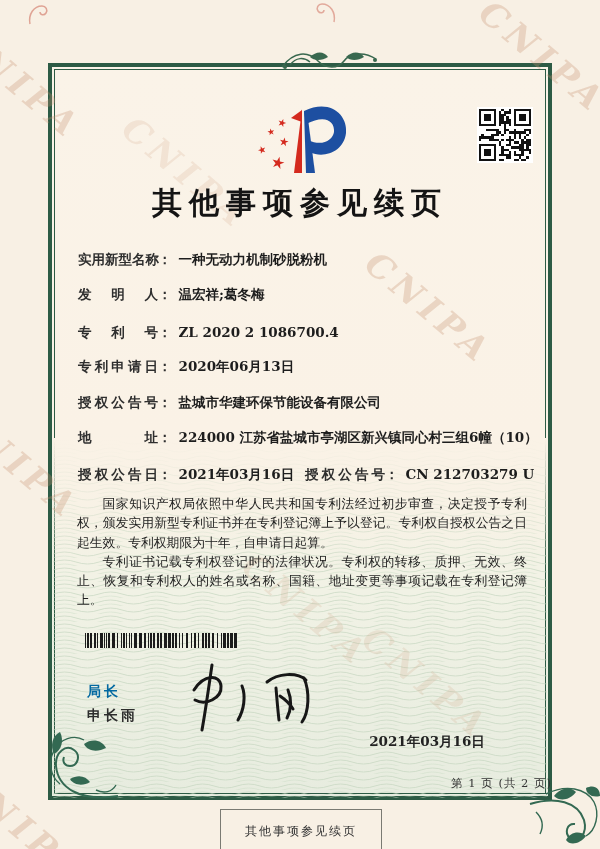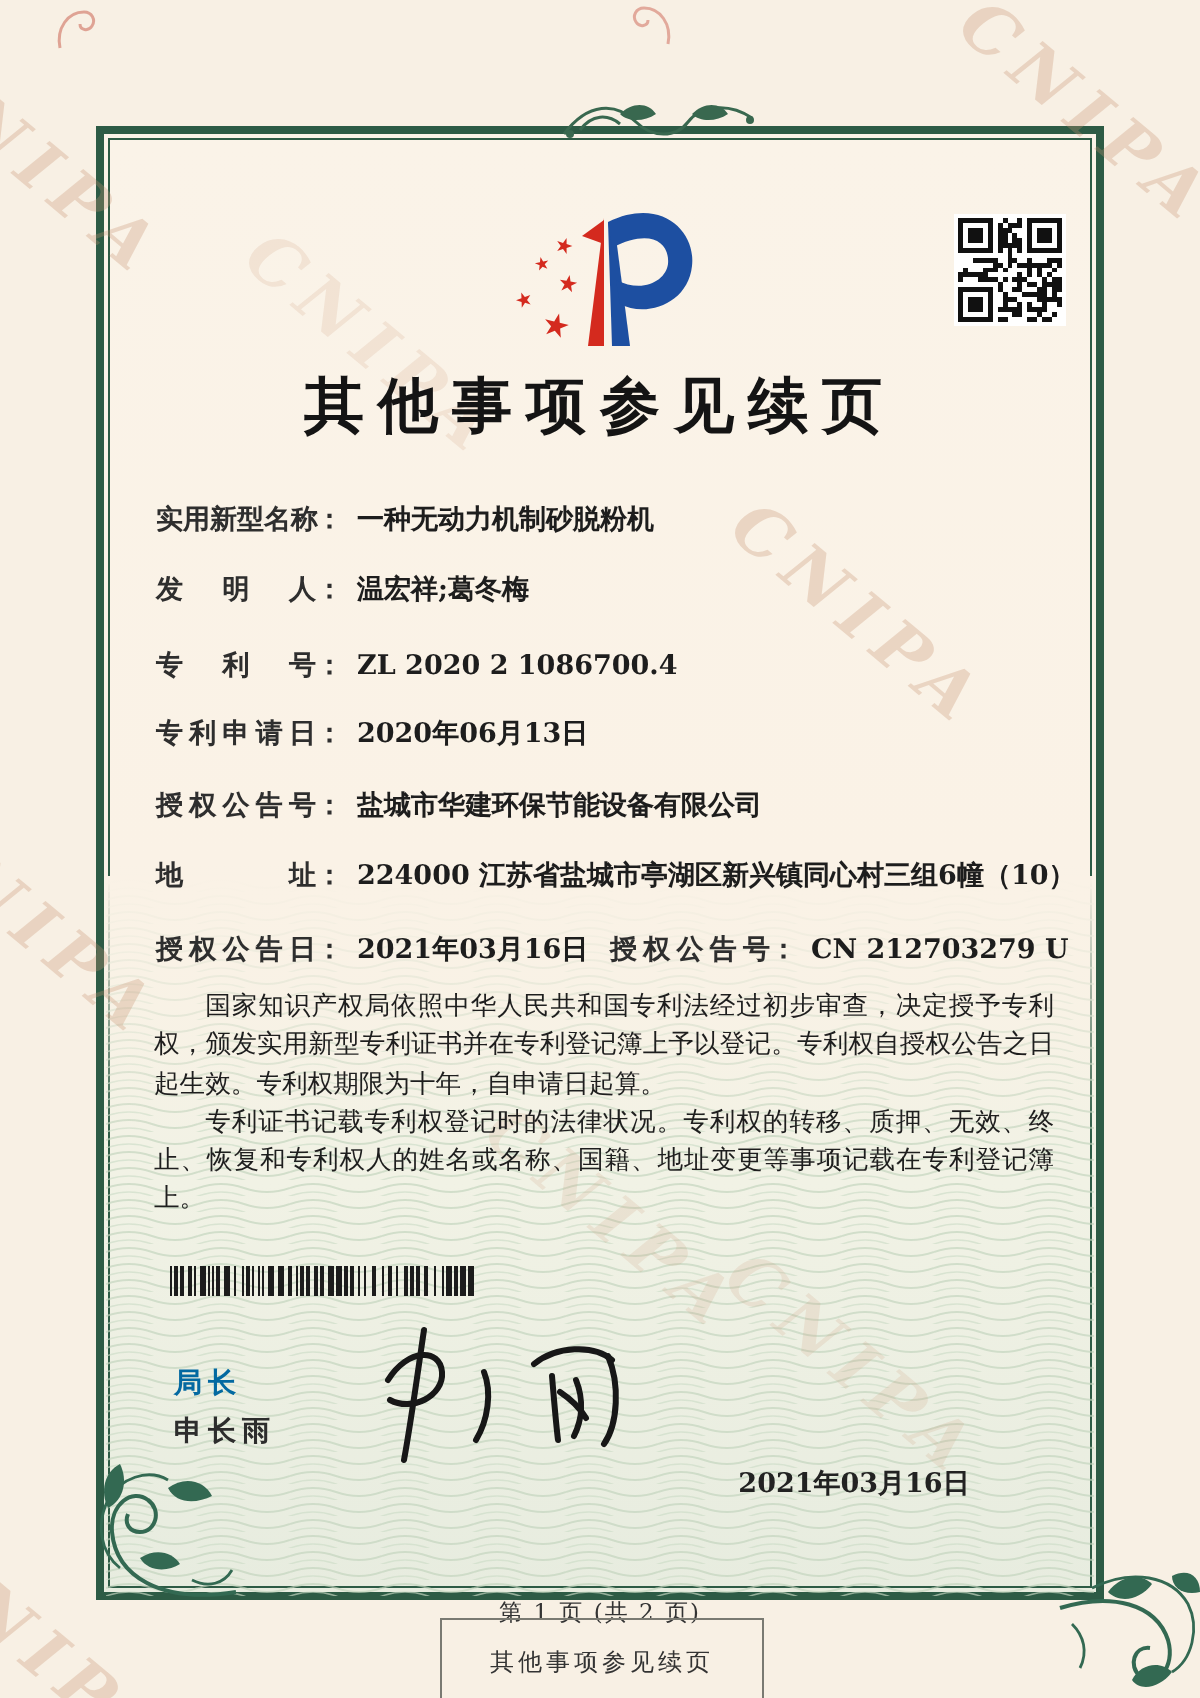--- a/index.html
+++ b/index.html
@@ -47,21 +47,21 @@
     color:#1e1e1e;text-align:justify;}
   .paras p{margin:0;text-indent:2em;}
   .barcode{position:absolute;left:85px;top:633px;}
   .sig-title{position:absolute;left:87px;top:683px;font-size:14px;font-weight:700;letter-spacing:3px;
     color:#0369a1;font-family:"DejaVu Sans", sans-serif;}
   .sig-name{position:absolute;left:87px;top:707px;font-size:14px;font-weight:700;letter-spacing:3px;
     color:#2d2d2d;font-family:"DejaVu Sans", sans-serif;}
   .signature{position:absolute;left:182px;top:660px;}
   .issue-date{position:absolute;left:352px;top:733px;width:150px;text-align:center;
     font-size:13.5px;font-weight:600;color:#222;}
-  .footer{position:absolute;left:48px;top:776px;width:504px;text-align:center;font-size:11.5px;color:#333;letter-spacing:1px;margin-top:23px;}
+  .footer{position:absolute;left:48px;top:776px;width:504px;text-align:right;font-size:11.5px;color:#333;letter-spacing:1px;}
   .cont{position:absolute;left:220px;top:809px;width:162px;box-sizing:border-box;
     border:1px solid #7a7a72;padding:13px 0;text-align:center;font-size:12px;letter-spacing:2px;color:#333;}
   .orn{position:absolute;z-index:6;pointer-events:none;}
 </style>
 </head>
 <body>
 
 <div class="page">
 
   <div class="wm" style="left:-28px;top:18px;">CNIPA</div>

